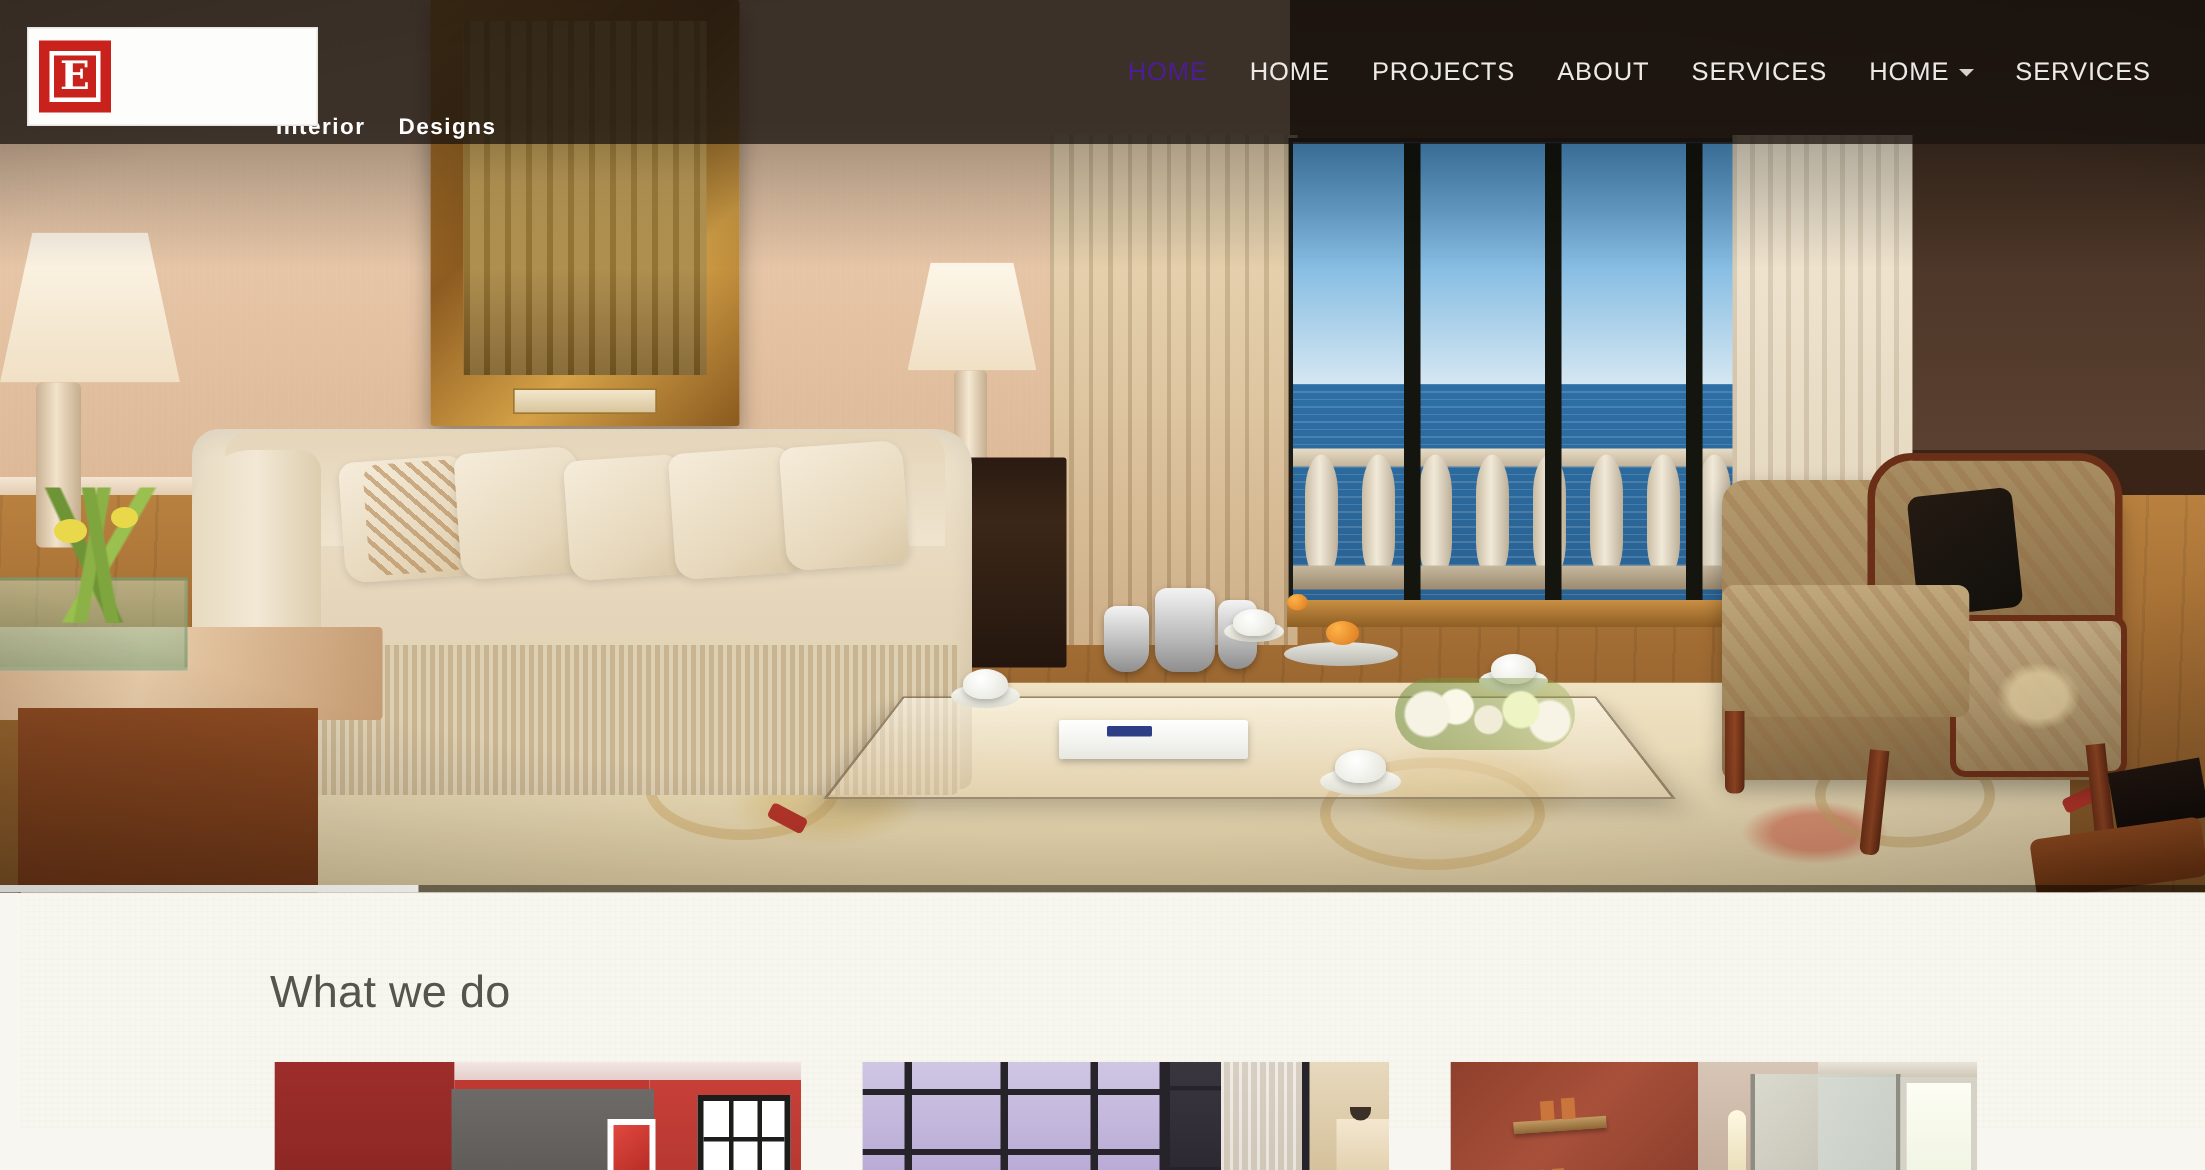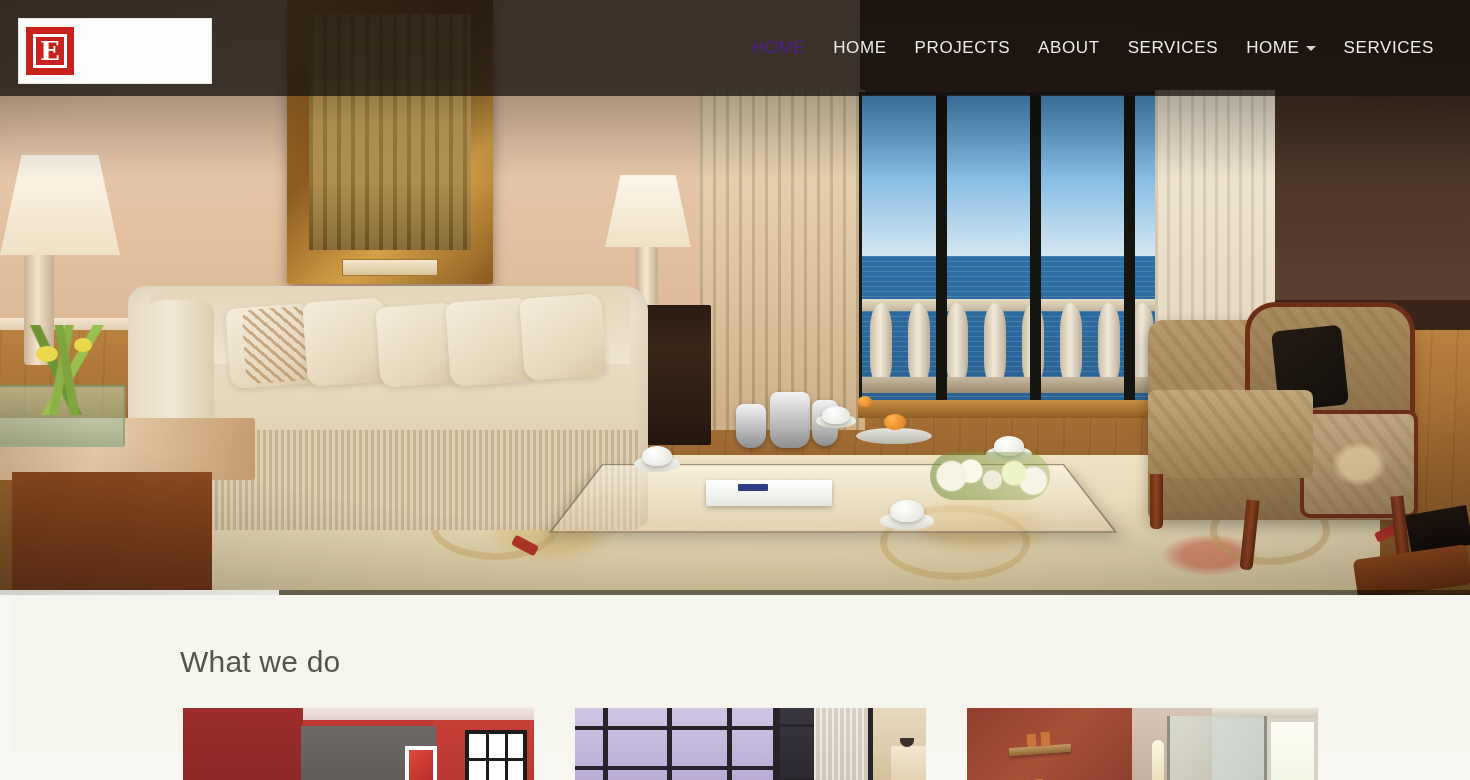--- a/index.html
+++ b/index.html
@@ -658,20 +658,26 @@
       <div class="hero-vignette"></div>
     </div>
 
     <div class="slider-progress">
       <div class="slider-progress-fill" id="slider-fill" style="width: 19%;"></div>
     </div>
   </section>
 
   <header class="site-header">
 
+    <a class="brand" href="#">
+      <span class="brand-word">oge</span>
+      <span class="brand-sub">
+        <span>Interior</span><span class="gap"></span><span>Designs</span>
+      </span>
+    </a>
 
     <nav class="main-nav" id="main-nav">
         <a class="nav-link active" href="#"><span>HOME</span></a>
         <a class="nav-link" href="#"><span>HOME</span></a>
         <a class="nav-link" href="#"><span>PROJECTS</span></a>
         <a class="nav-link" href="#"><span>ABOUT</span></a>
         <a class="nav-link" href="#"><span>SERVICES</span></a>
         <a class="nav-link" href="#"><span>HOME</span><span class="caret"></span></a>
         <a class="nav-link" href="#"><span>SERVICES</span></a>
       </nav>

